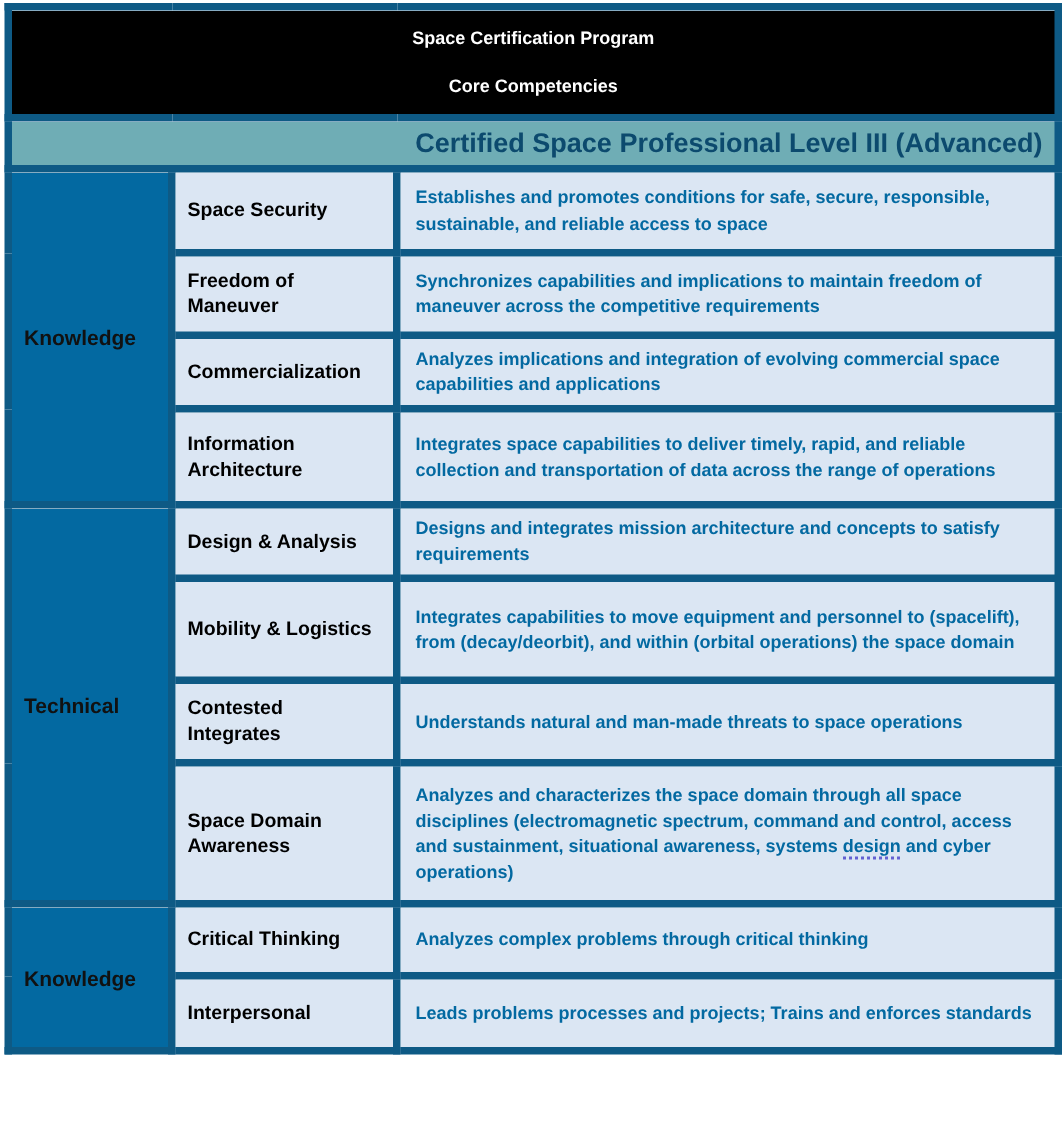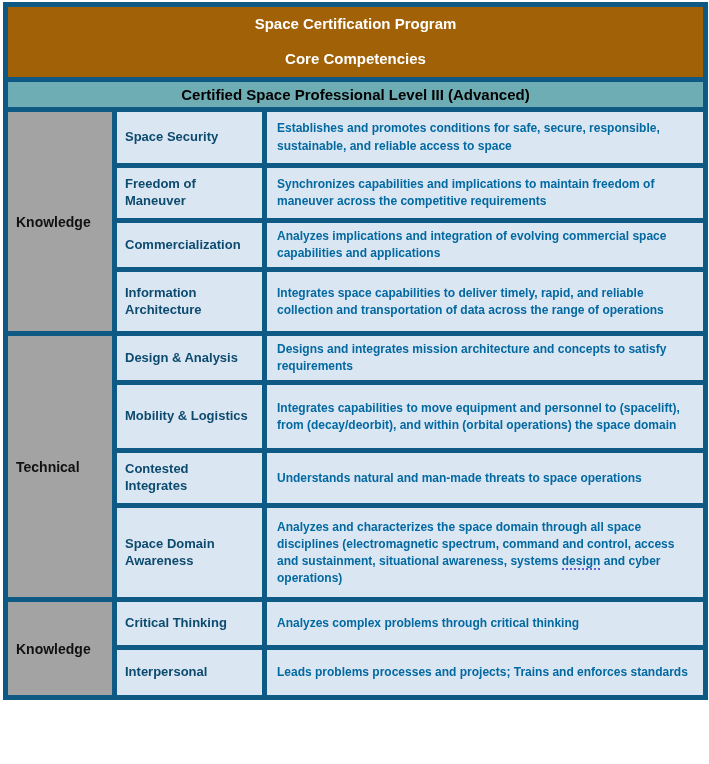--- a/index.html
+++ b/index.html
@@ -14,49 +14,49 @@
     width: 700px;
     table-layout: fixed;
   }
   td {
     border: 5px solid #0E5A85;
     vertical-align: middle;
     overflow: hidden;
   }
 
   td.main-header {
-    background: #a16207;
+    background: #000000;
     color: #ffffff;
     text-align: center;
     font-weight: bold;
-    font-size: 15px;
+    font-size: 12px;
     padding: 8px 4px;
   }
   .title-line1 { margin-bottom: 18px; }
   .title-line2 { margin-bottom: 2px; }
 
   td.sub-header {
     background: #6FADB5;
-    color: #000000;
+    color: #0c4a6e;
     font-weight: bold;
-    font-size: 15px;
-    text-align: center;
+    font-size: 18px;
+    text-align: right;
     padding: 4px 8px;
   }
 
   td.cat-cell {
-    background: #a3a3a3;
+    background: #0369a1;
     color: #111111;
     font-weight: bold;
     font-size: 14px;
     padding: 4px 4px 4px 8px;
   }
   td.comp-cell {
     background: #DBE6F3;
-    color: #0c4a6e;
+    color: #000000;
     font-weight: bold;
     font-size: 13px;
     line-height: 1.3;
     padding: 4px 8px;
   }
   td.desc-cell {
     background: #DBE6F3;
     color: #0369a1;
     font-weight: bold;
     font-size: 12px;

